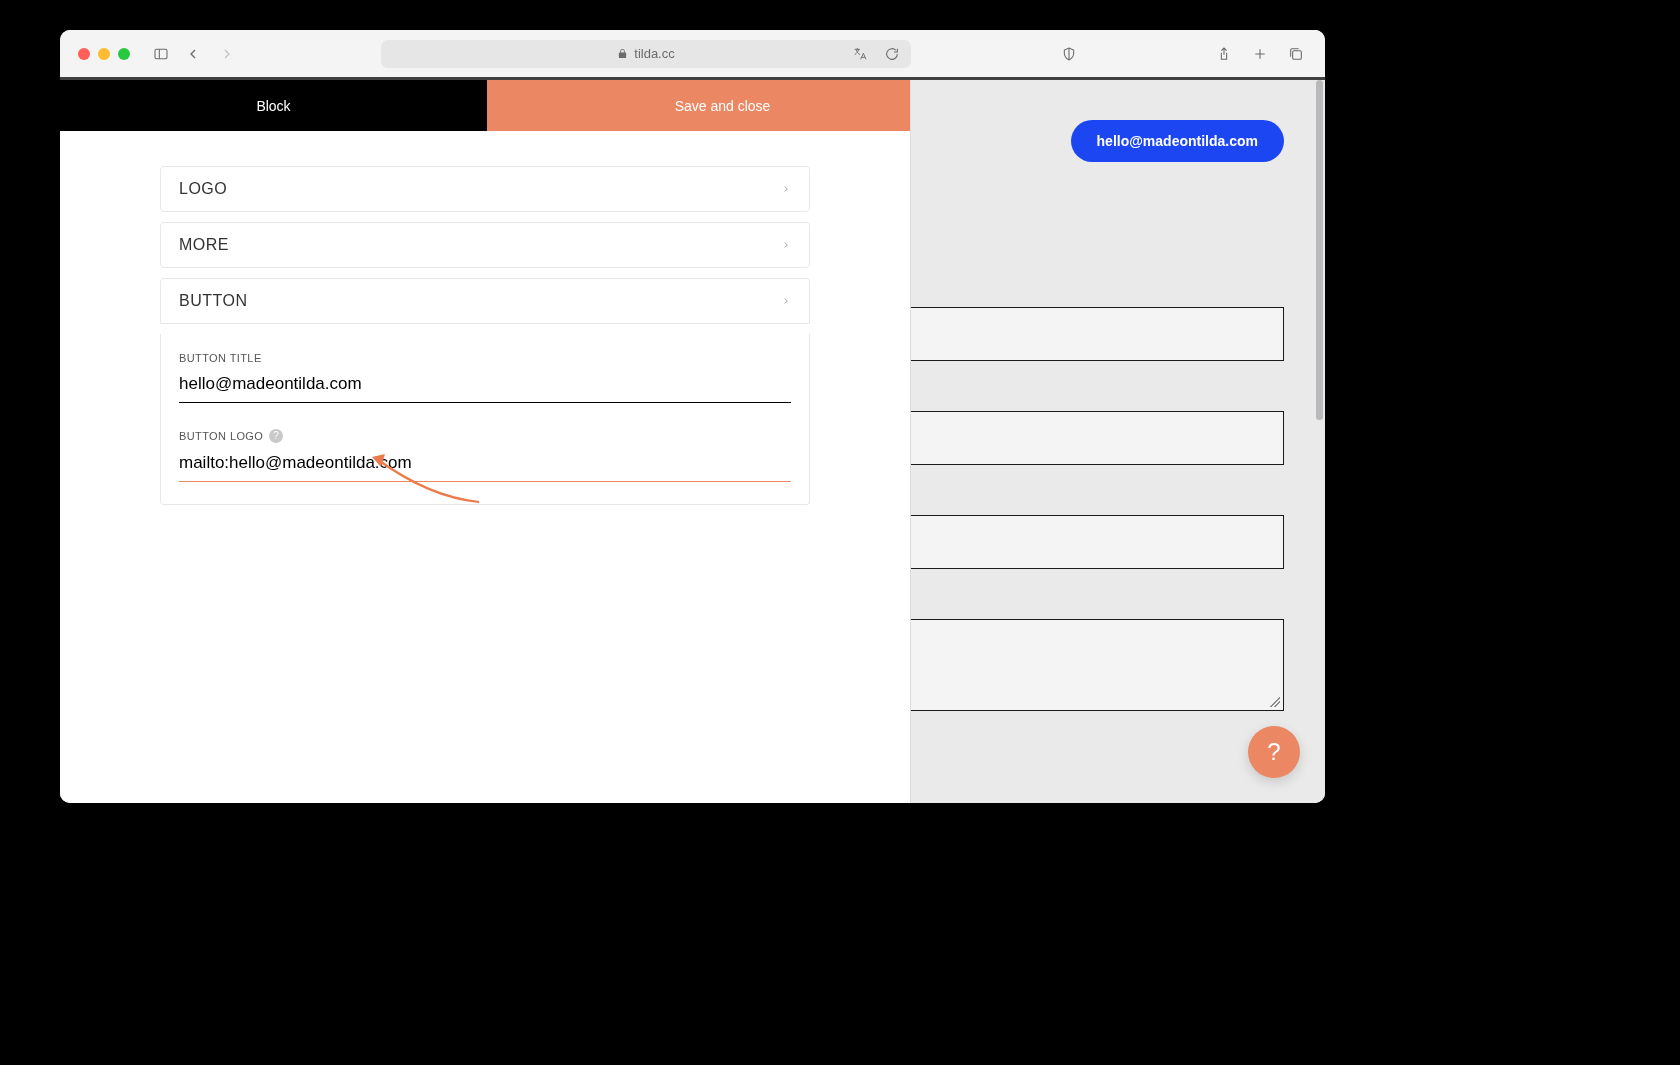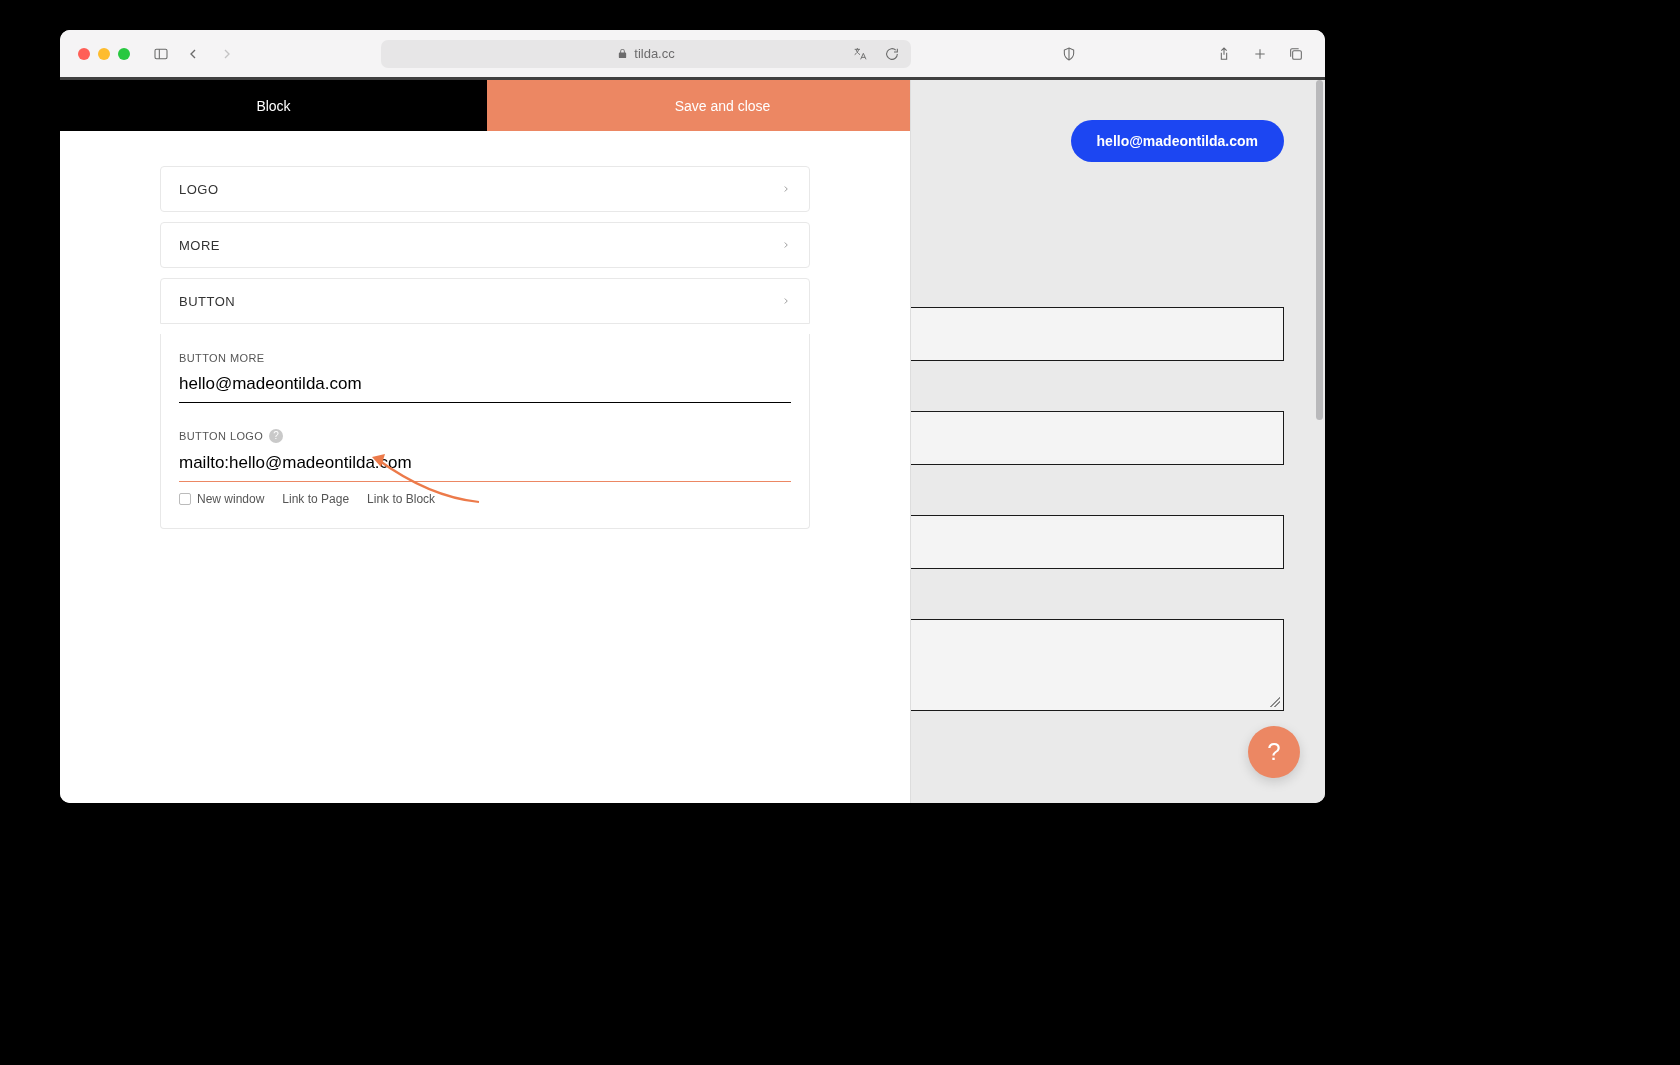--- a/index.html
+++ b/index.html
@@ -100,21 +100,21 @@
       border: 1px solid #e8e8e8;
       border-radius: 4px;
       margin-bottom: 10px;
       background: #fff;
     }
     .accordion-header {
       height: 44px;
       display: flex;
       align-items: center;
       padding: 0 18px;
-      font-size: 13px;
+      font-size: 16px;
       letter-spacing: 0.5px;
       color: #333;
       cursor: pointer;
       position: relative;
     }
     .accordion-header .chev {
       margin-left: auto;
       color: #888;
     }
     .accordion.expanded { border-radius: 4px 4px 0 0; }
@@ -357,35 +357,30 @@
             <span>BUTTON</span>
             <span class="chev">
               <svg width="10" height="10" viewBox="0 0 24 24" fill="none" stroke="currentColor" stroke-width="2">
                   <polyline points="9 18 15 12 9 6"></polyline>
                 </svg>
             </span>
           </div>
         </div>
         <div class="accordion-body">
           <div class="field-group">
-            <div class="field-label">BUTTON MORE</div>
+            <div class="field-label">BUTTON TITLE</div>
             <input type="text" class="text-input" value="hello@madeontilda.com" style="">
           </div>
 
           <div class="field-group">
             <div class="field-label">
               <span>BUTTON LOGO</span>
               <span class="help-dot">?</span>
             </div>
             <input type="text" class="text-input active" value="mailto:hello@madeontilda.com" style="">
-            <div class="under-links">
-              <span class="under-link"><span class="checkbox-demo"></span><span>New window</span></span>
-              <span class="under-link">Link to Page</span>
-              <span class="under-link">Link to Block</span>
-            </div>
 
             
             <svg class="arrow-annot" style="left:190px; top:18px;" width="120" height="60" viewBox="0 0 120 60">
               <path d="M110 55 Q 60 50 8 12" stroke="#ec7a4a" stroke-width="2.2" fill="none"></path>
               <path d="M3 10 L16 7 L12 20 Z" fill="#ec7a4a"></path>
             </svg>
           </div>
         </div>
       </div>
     </div>

